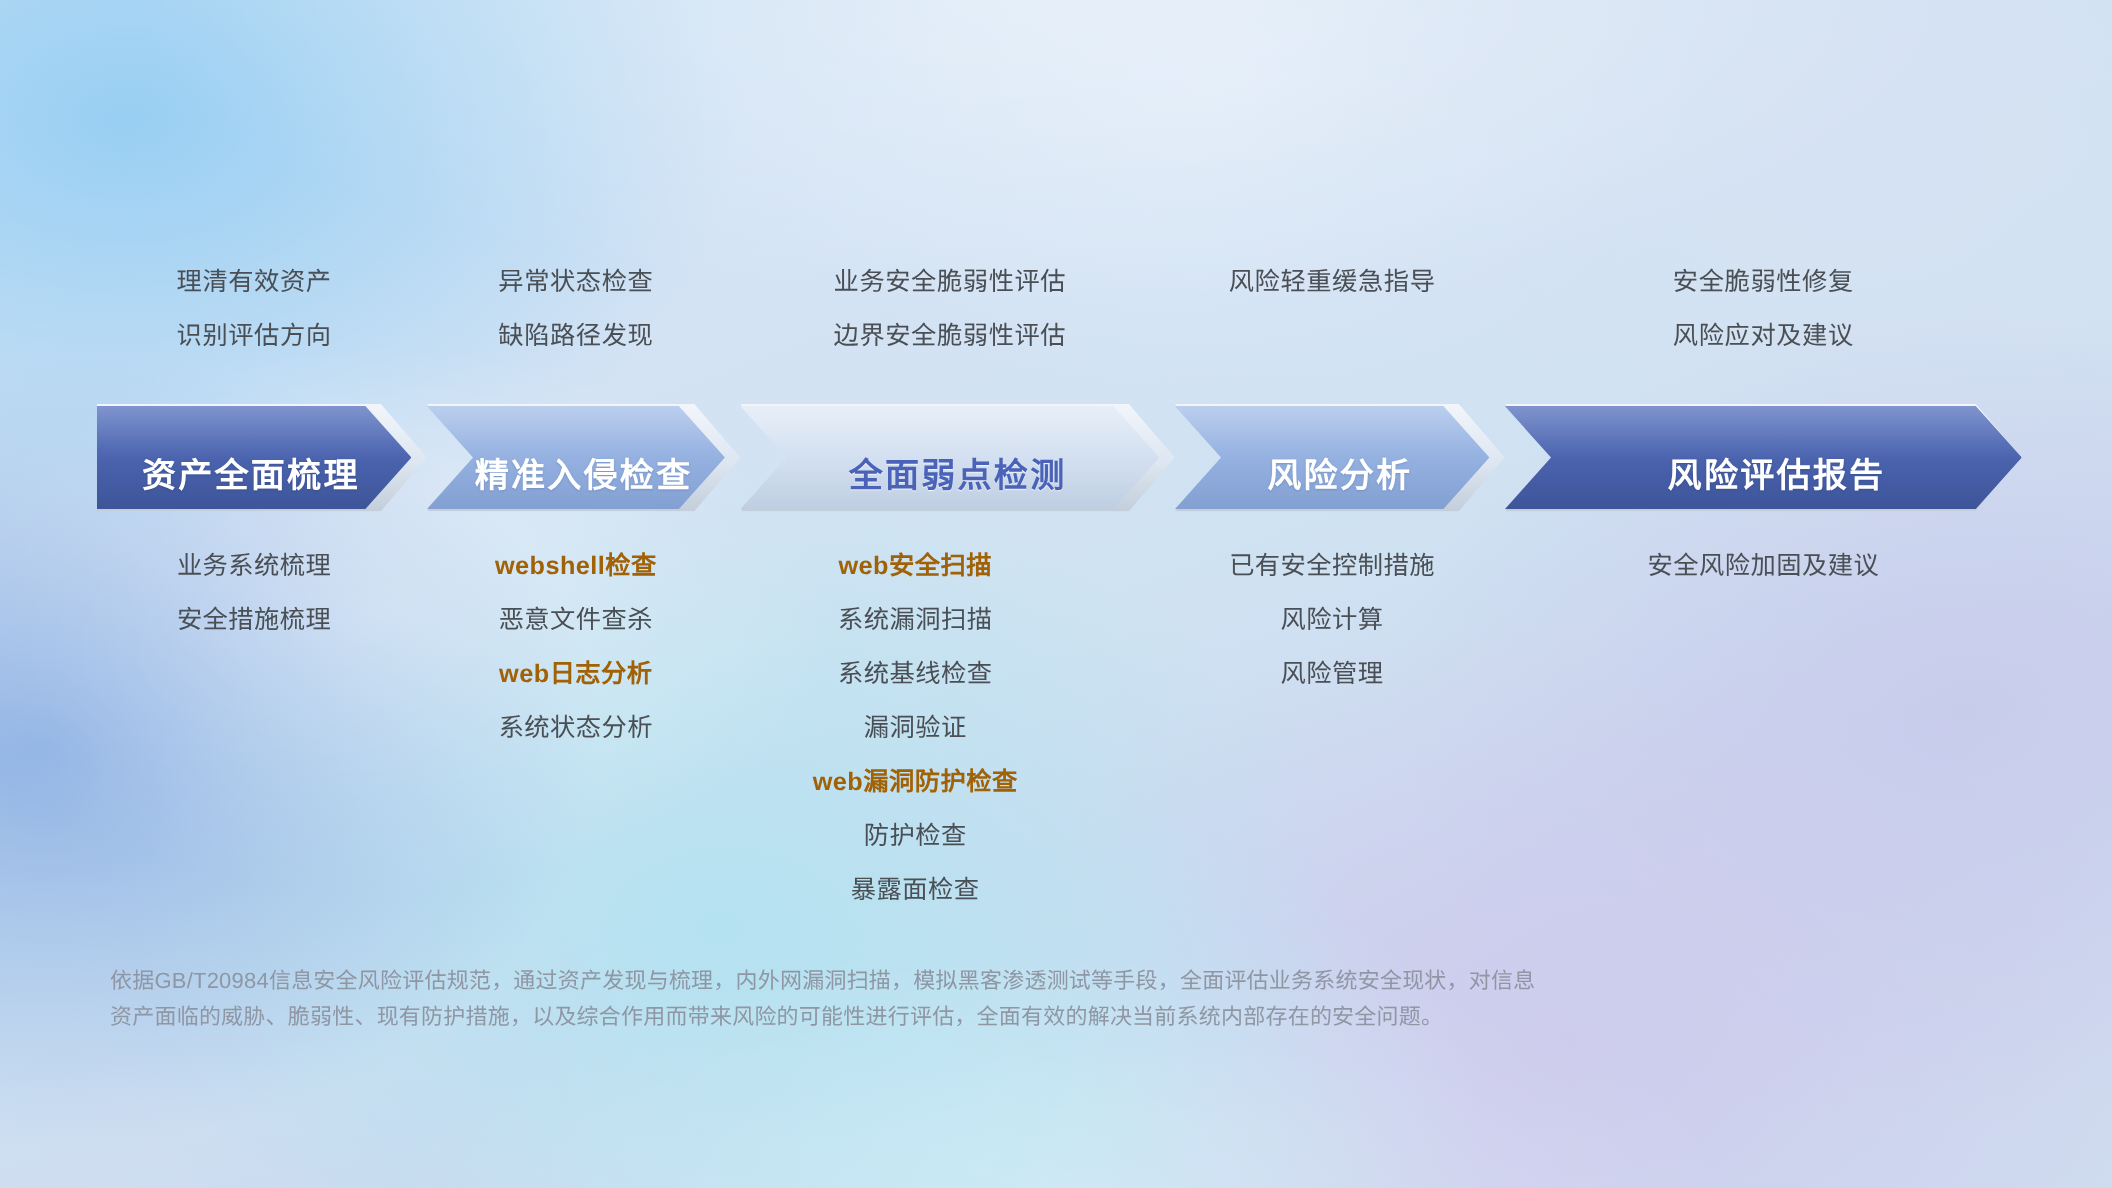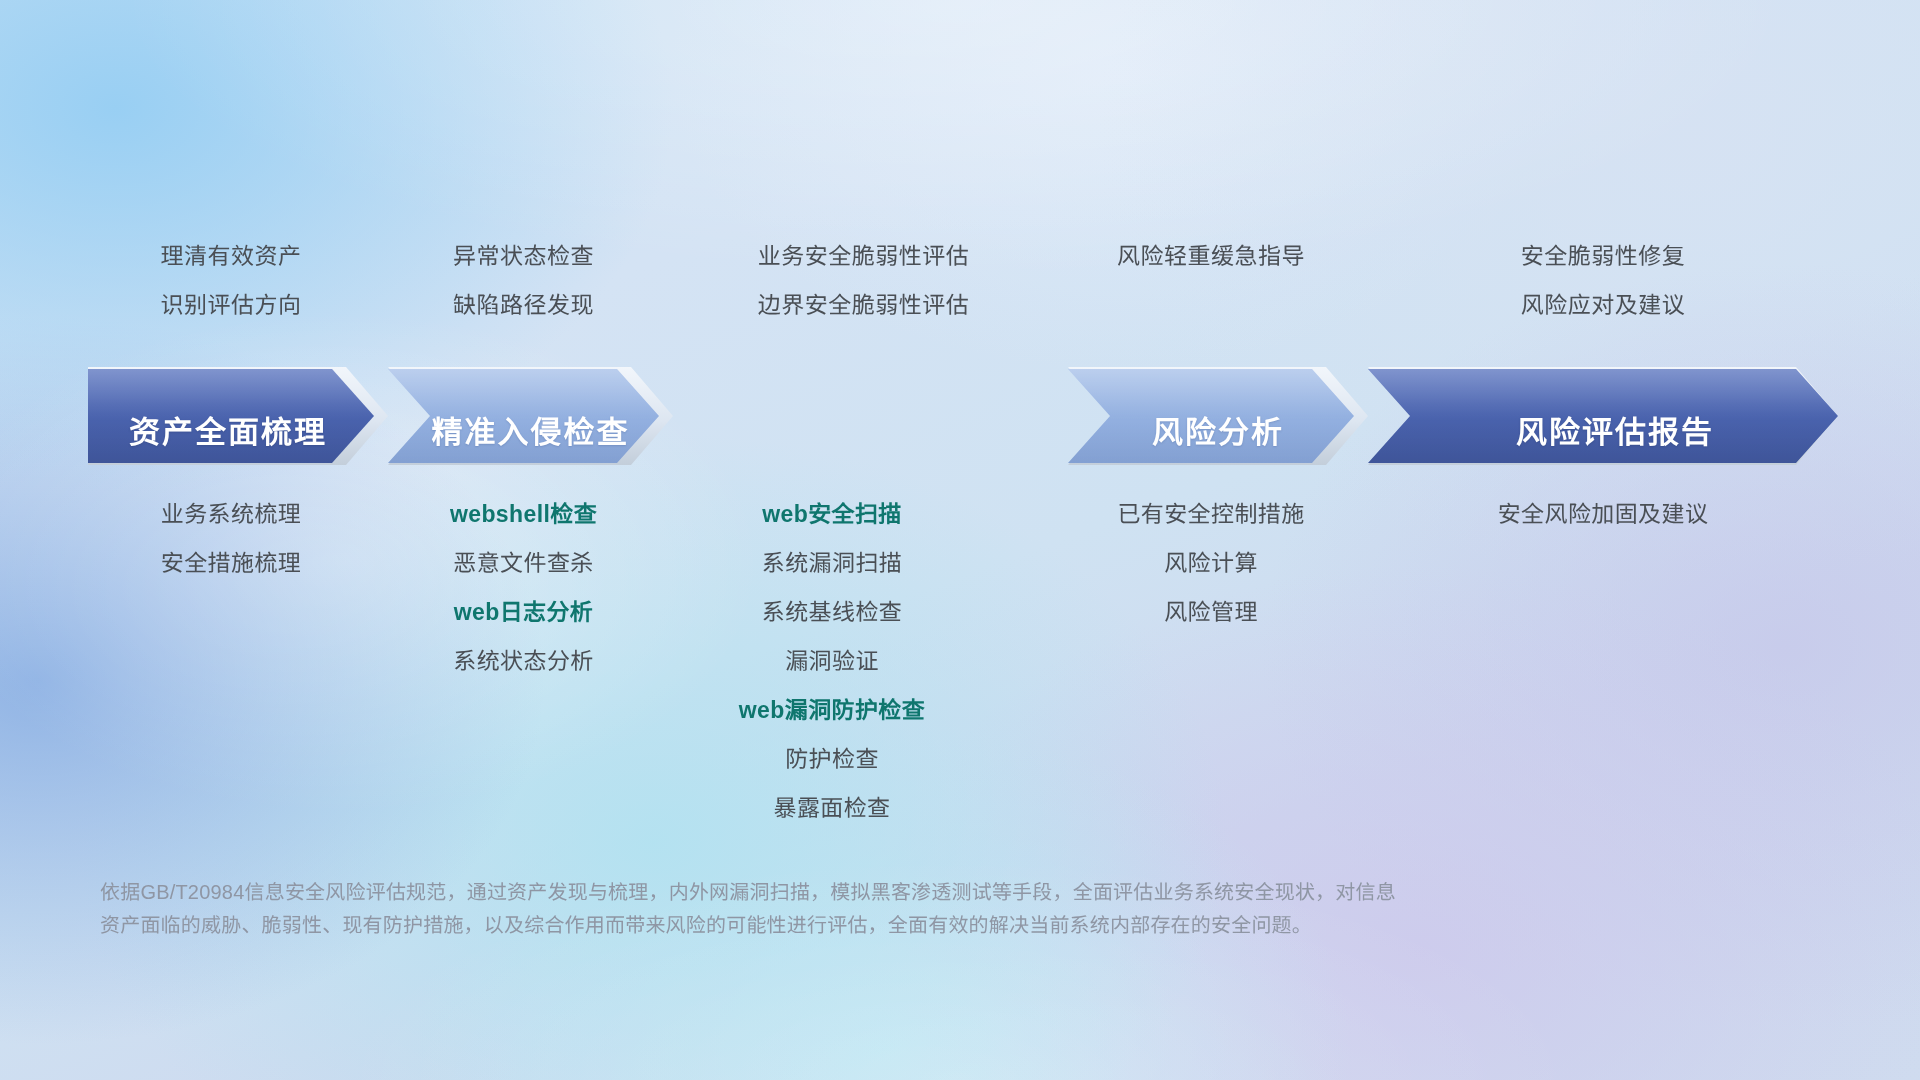--- a/index.html
+++ b/index.html
@@ -127,21 +127,21 @@
   }
   .bot-line {
     font-size: 23px;
     line-height: 49px;
     color: #4a4f55;
     white-space: nowrap;
     letter-spacing: 0.4px;
   }
   .bot-line.bold {
     font-weight: bold;
-    color: #0f766e;
+    color: #a16207;
   }
 
   
   .footer {
     position: absolute;
     left: 100px;
     top: 876px;
     width: 1510px;
     font-size: 20px;
     line-height: 33px;
@@ -185,20 +185,26 @@
         <div class="chev-body" style="background: linear-gradient(rgb(242, 246, 251) 0%, rgb(221, 230, 241) 55%, rgb(195, 206, 218) 100%); clip-path: polygon(0px 0px, calc(100% - 42px) 0px, 100% 50%, calc(100% - 42px) 100%, 0px 100%);"></div>
         <div class="chev-body" style="inset: 2px 14px 2px 0px; background: linear-gradient(rgb(92, 118, 192) 0%, rgb(74, 99, 174) 48%, rgb(65, 88, 159) 100%); clip-path: polygon(0px 0px, calc(100% - 42px) 0px, 100% 50%, calc(100% - 42px) 100%, 0px 100%);"></div>
         <div class="chev-body" style="right: 14px; top: 2px; bottom: 2px; background: linear-gradient(rgba(255, 255, 255, 0.22) 0%, rgba(255, 255, 255, 0.05) 38%, rgba(255, 255, 255, 0) 55%, rgba(0, 0, 0, 0.04) 100%); clip-path: polygon(0px 0px, calc(100% - 42px) 0px, 100% 50%, calc(100% - 42px) 100%, 0px 100%);"></div>
         <span class="chev-label on-dark" style="transform: translateX(-10px);">资产全面梳理</span>
       </div>
       <div class="chev" style="left: 300px; width: 285px;">
         <div class="chev-body" style="background: linear-gradient(rgb(242, 246, 251) 0%, rgb(221, 230, 241) 55%, rgb(195, 206, 218) 100%); clip-path: polygon(0px 0px, calc(100% - 42px) 0px, 100% 50%, calc(100% - 42px) 100%, 0px 100%, 42px 50%);"></div>
         <div class="chev-body" style="inset: 2px 14px 2px 0px; background: linear-gradient(rgb(168, 193, 233) 0%, rgb(147, 176, 224) 50%, rgb(136, 166, 218) 100%); clip-path: polygon(0px 0px, calc(100% - 42px) 0px, 100% 50%, calc(100% - 42px) 100%, 0px 100%, 42px 50%);"></div>
         <div class="chev-body" style="right: 14px; top: 2px; bottom: 2px; background: linear-gradient(rgba(255, 255, 255, 0.22) 0%, rgba(255, 255, 255, 0.05) 38%, rgba(255, 255, 255, 0) 55%, rgba(0, 0, 0, 0.04) 100%); clip-path: polygon(0px 0px, calc(100% - 42px) 0px, 100% 50%, calc(100% - 42px) 100%, 0px 100%, 42px 50%);"></div>
         <span class="chev-label on-light-white" style="transform: translateX(0px);">精准入侵检查</span>
+      </div>
+      <div class="chev" style="left: 585px; width: 395px;">
+        <div class="chev-body" style="background: linear-gradient(rgb(242, 246, 251) 0%, rgb(221, 230, 241) 55%, rgb(195, 206, 218) 100%); clip-path: polygon(0px 0px, calc(100% - 42px) 0px, 100% 50%, calc(100% - 42px) 100%, 0px 100%, 42px 50%);"></div>
+        <div class="chev-body" style="inset: 2px 14px 2px 0px; background: linear-gradient(rgb(225, 234, 246) 0%, rgb(210, 223, 240) 52%, rgb(198, 214, 234) 100%); clip-path: polygon(0px 0px, calc(100% - 42px) 0px, 100% 50%, calc(100% - 42px) 100%, 0px 100%, 42px 50%);"></div>
+        <div class="chev-body" style="right: 14px; top: 2px; bottom: 2px; background: linear-gradient(rgba(255, 255, 255, 0.22) 0%, rgba(255, 255, 255, 0.05) 38%, rgba(255, 255, 255, 0) 55%, rgba(0, 0, 0, 0.04) 100%); clip-path: polygon(0px 0px, calc(100% - 42px) 0px, 100% 50%, calc(100% - 42px) 100%, 0px 100%, 42px 50%);"></div>
+        <span class="chev-label on-light-blue" style="transform: translateX(0px);">全面弱点检测</span>
       </div>
       <div class="chev" style="left: 1280px; width: 470px;">
         <div class="chev-body" style="background: linear-gradient(rgb(242, 246, 251) 0%, rgb(221, 230, 241) 55%, rgb(195, 206, 218) 100%); clip-path: polygon(0px 0px, calc(100% - 42px) 0px, 100% 50%, calc(100% - 42px) 100%, 0px 100%, 42px 50%);"></div>
         <div class="chev-body" style="inset: 2px 0px; background: linear-gradient(rgb(92, 118, 192) 0%, rgb(74, 99, 174) 48%, rgb(65, 88, 159) 100%); clip-path: polygon(0px 0px, calc(100% - 42px) 0px, 100% 50%, calc(100% - 42px) 100%, 0px 100%, 42px 50%);"></div>
         <div class="chev-body" style="right: 0px; top: 2px; bottom: 2px; background: linear-gradient(rgba(255, 255, 255, 0.22) 0%, rgba(255, 255, 255, 0.05) 38%, rgba(255, 255, 255, 0) 55%, rgba(0, 0, 0, 0.04) 100%); clip-path: polygon(0px 0px, calc(100% - 42px) 0px, 100% 50%, calc(100% - 42px) 100%, 0px 100%, 42px 50%);"></div>
         <span class="chev-label on-dark" style="transform: translateX(12px);">风险评估报告</span>
       </div>
       <div class="chev" style="left: 980px; width: 300px;">
         <div class="chev-body" style="background: linear-gradient(rgb(242, 246, 251) 0%, rgb(221, 230, 241) 55%, rgb(195, 206, 218) 100%); clip-path: polygon(0px 0px, calc(100% - 42px) 0px, 100% 50%, calc(100% - 42px) 100%, 0px 100%, 42px 50%);"></div>
         <div class="chev-body" style="inset: 2px 14px 2px 0px; background: linear-gradient(rgb(168, 193, 233) 0%, rgb(147, 176, 224) 50%, rgb(136, 166, 218) 100%); clip-path: polygon(0px 0px, calc(100% - 42px) 0px, 100% 50%, calc(100% - 42px) 100%, 0px 100%, 42px 50%);"></div>

